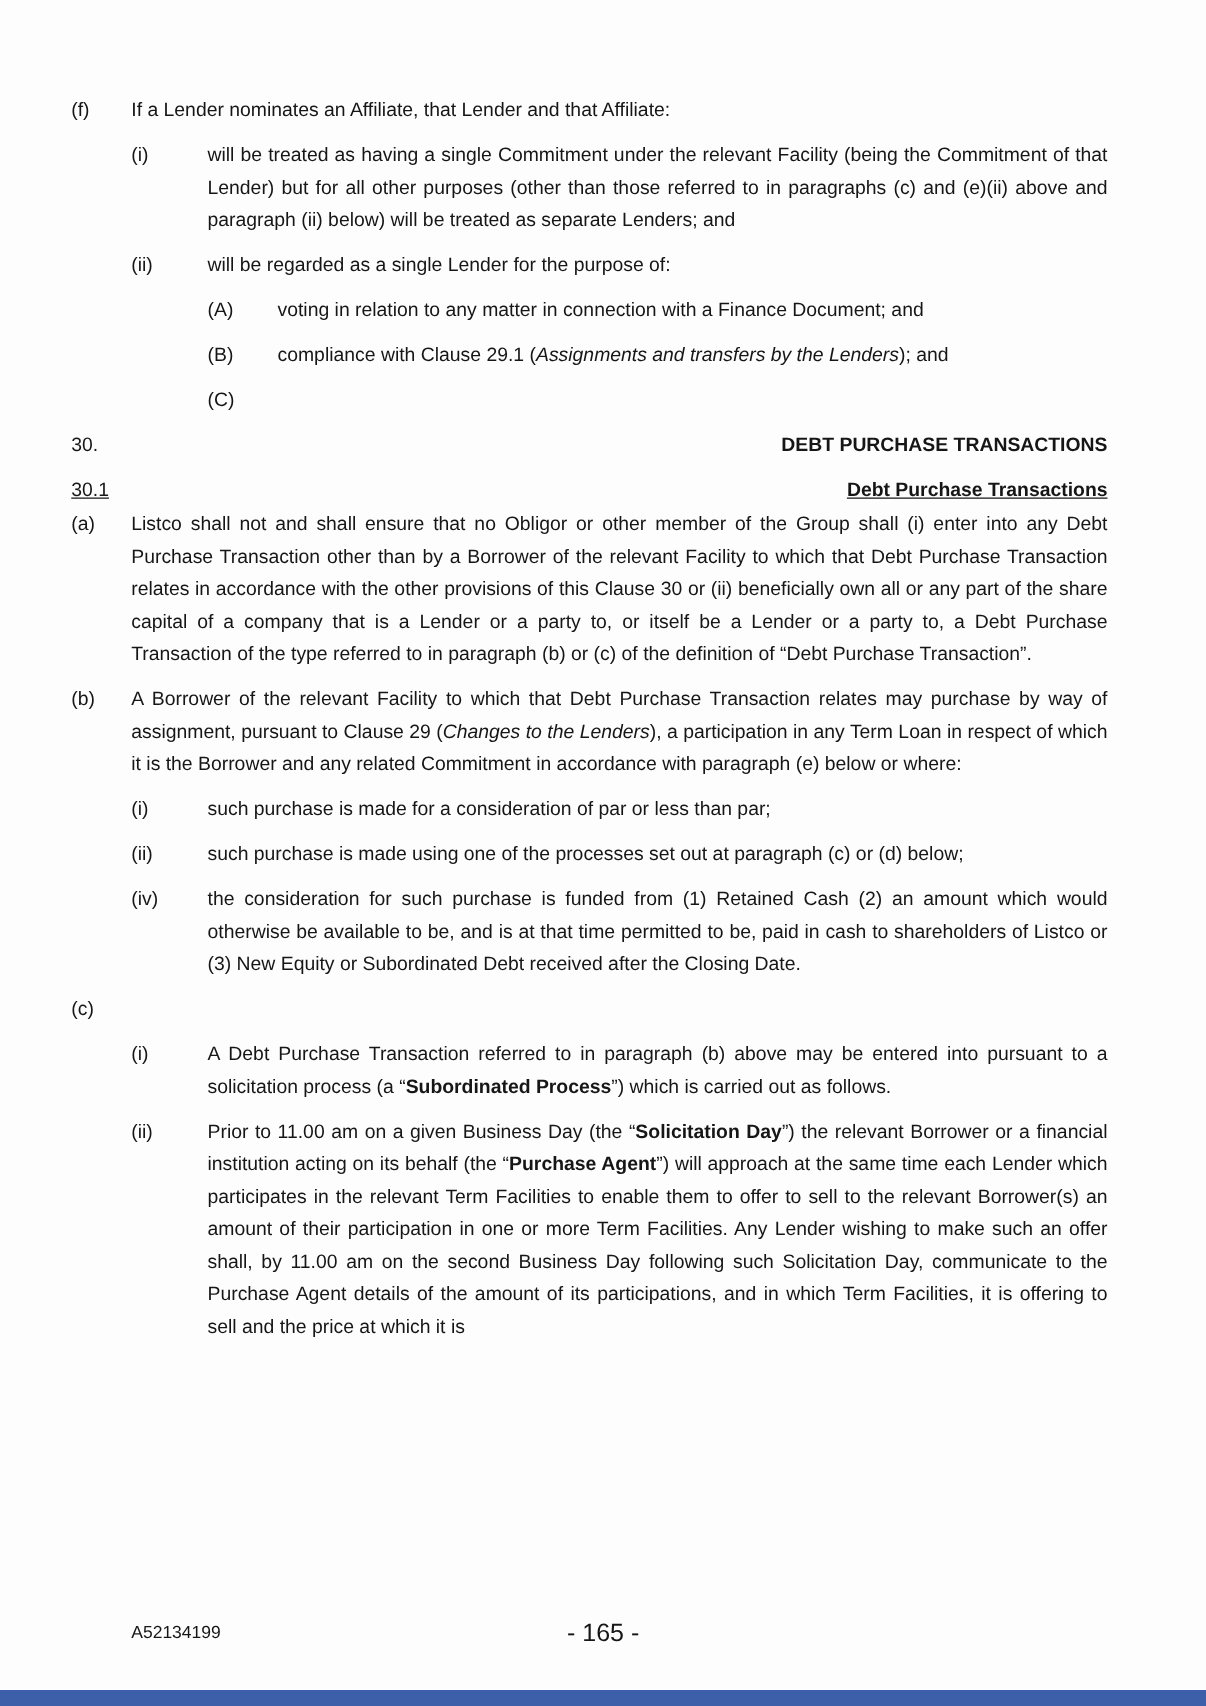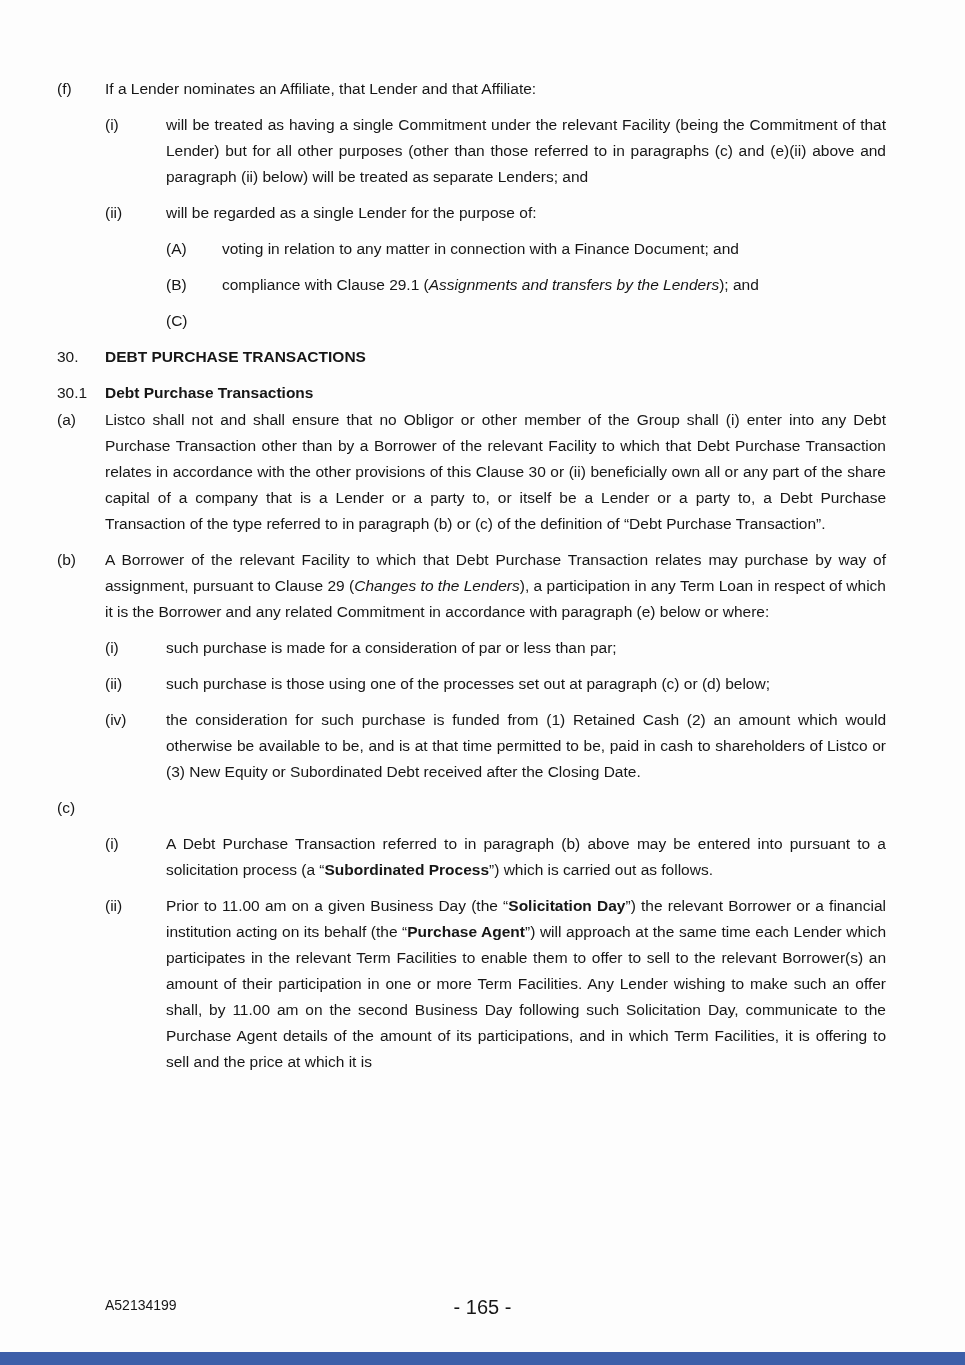--- a/index.html
+++ b/index.html
@@ -25,22 +25,22 @@
     line-height: 26px;
     margin-bottom: 10px;
   }
   .block .marker { flex: 0 0 auto; }
   .level-1 .marker { width: 48px; }
   .level-2 { padding-left: 48px; }
   .level-2 .marker { width: 61px; }
   .level-3 { padding-left: 109px; }
   .level-3 .marker { width: 56px; }
   .text { flex: 1 1 auto; text-align: justify; }
-  .heading .text { font-weight: bold; text-align: left; }
-  .tight { margin-bottom: 1px; }
+  .heading .text { font-weight: bold; text-align: right; }
+  .tight { margin-bottom: 1px; text-decoration: underline; }
   .it { font-style: italic; }
   .bd { font-weight: bold; }
   .footer {
     position: absolute;
     top: 1294px;
     left: 0;
     width: 100%;
     height: 22px;
   }
   .doc-id {
@@ -108,21 +108,21 @@
     <div class="block level-1">
       <span class="marker">(b)</span>
       <div class="text"><span>A Borrower of the relevant Facility to which that Debt Purchase Transaction relates may purchase by way of assignment, pursuant to Clause 29 (</span><span class="it">Changes to the Lenders</span><span>), a participation in any Term Loan in respect of which it is the Borrower and any related Commitment in accordance with paragraph (e) below or where:</span></div>
     </div>
     <div class="block level-2">
       <span class="marker">(i)</span>
       <div class="text"><span>such purchase is made for a consideration of par or less than par;</span></div>
     </div>
     <div class="block level-2">
       <span class="marker">(ii)</span>
-      <div class="text"><span>such purchase is those using one of the processes set out at paragraph (c) or (d) below;</span></div>
+      <div class="text"><span>such purchase is made using one of the processes set out at paragraph (c) or (d) below;</span></div>
     </div>
     <div class="block level-2">
       <span class="marker">(iv)</span>
       <div class="text"><span>the consideration for such purchase is funded from (1) Retained Cash (2) an amount which would otherwise be available to be, and is at that time permitted to be, paid in cash to shareholders of Listco or (3) New Equity or Subordinated Debt received after the Closing Date.</span></div>
     </div>
     <div class="block level-1">
       <span class="marker">(c)</span>
       <div class="text"></div>
     </div>
     <div class="block level-2">

